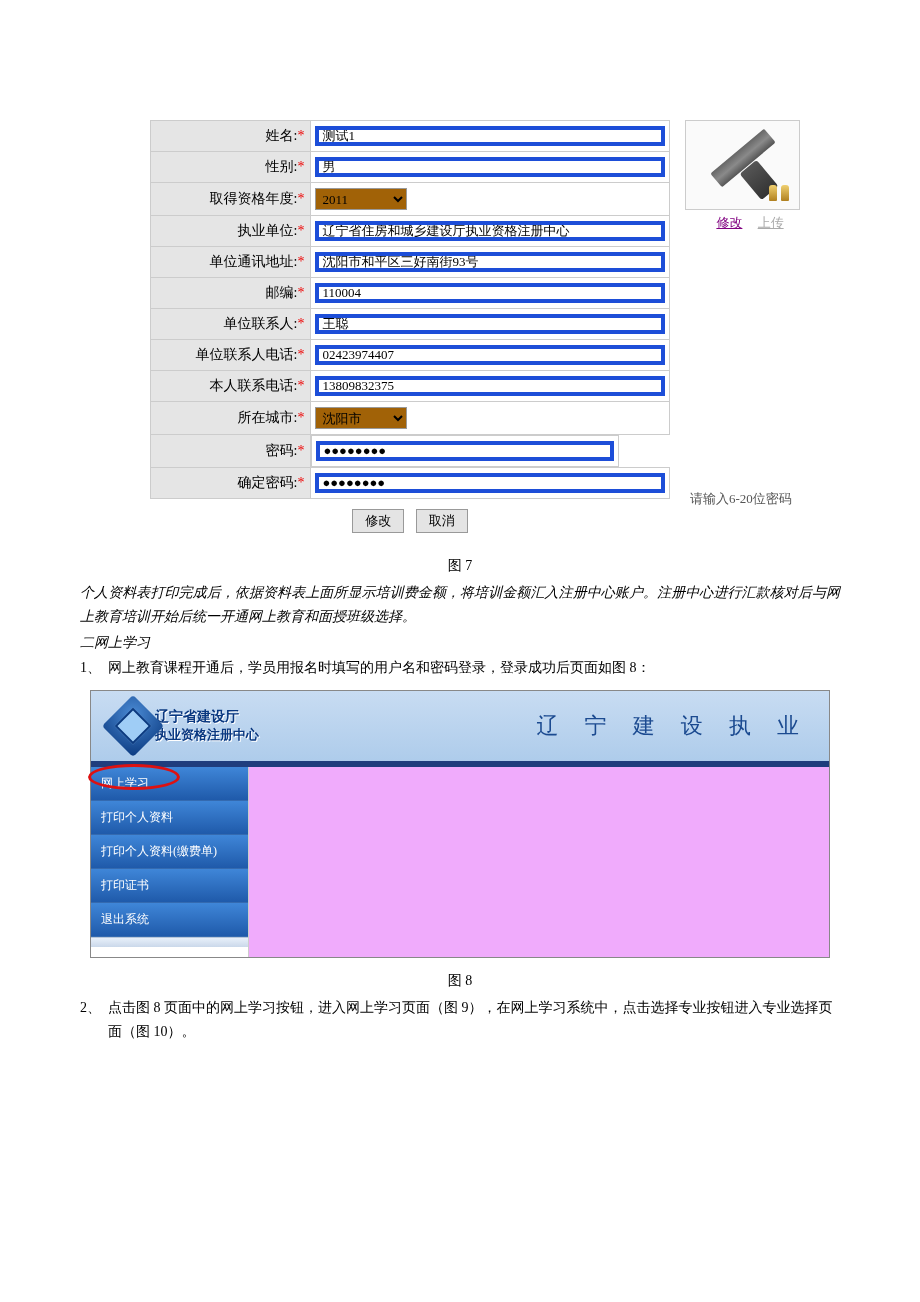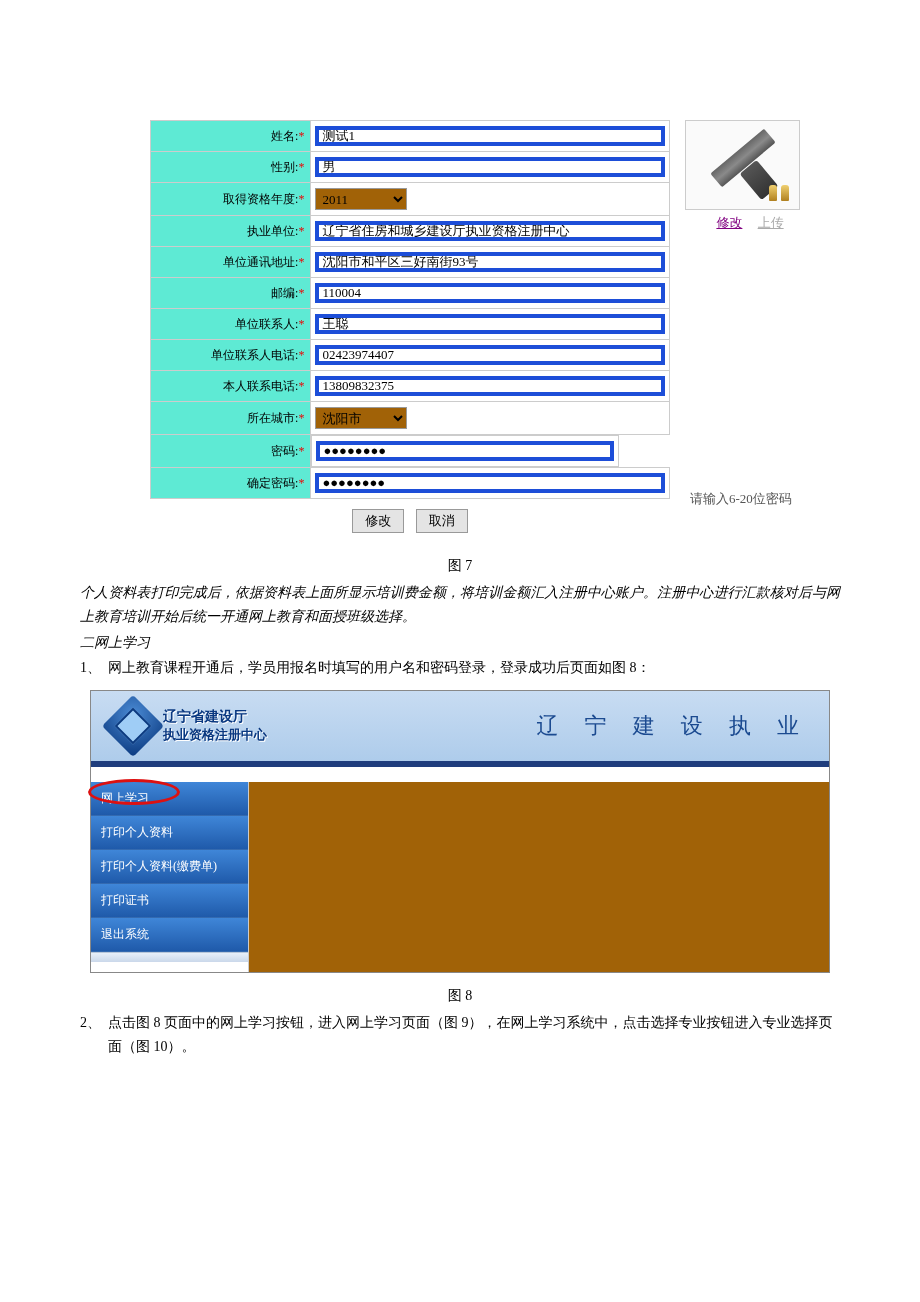--- a/index.html
+++ b/index.html
@@ -21,22 +21,22 @@
       margin-left: 70px;
     }
     .form-table td {
       border: 1px solid #ccc;
       padding: 5px 4px;
       vertical-align: middle;
     }
     .form-table .label-cell {
       width: 138px;
       text-align: right;
-      font-size: 12px;
-      background: #5eead4;
+      font-size: 14px;
+      background: #e5e5e5;
     }
     .form-table .input-cell {
       width: 308px;
       background: #fff;
     }
     .req { color: #e00; margin-right: 2px; }
     .text-input {
       width: 100%;
       border: 4px solid #1d4ed8;
       background: #fff;
@@ -135,21 +135,21 @@
     }
     .fig8-banner {
       height: 70px;
       background: linear-gradient(#c8dcf2,#aecceb);
       display: flex;
       align-items: center;
       justify-content: space-between;
       padding: 0 20px;
       overflow: hidden;
     }
-    .fig8-left-brand { display: flex; align-items: center; gap: 8px; }
+    .fig8-left-brand { display: flex; align-items: center; }
     .brand-logo {
       width: 44px; height: 44px;
       background: radial-gradient(circle at 30% 30%, #4a8ad4, #0b3a80);
       transform: rotate(45deg);
       border-radius: 4px;
       display:flex;align-items:center;justify-content:center;
     }
     .brand-logo-inner {
       width: 26px; height: 26px; background: #9fcdf6;
       border: 2px solid #0b3a80;
@@ -165,21 +165,21 @@
       text-shadow: 1px 1px 0 #fff;
     }
     .fig8-right-title {
       color: #1b4a90;
       font-family: "SimHei","Microsoft YaHei",sans-serif;
       font-size: 22px;
       letter-spacing: 10px;
       white-space: nowrap;
     }
     .fig8-divider { height: 6px; background: #1f3d7d; }
-    .fig8-body { display: flex; background: #a16207; min-height: 190px; margin-top: 15px; }
+    .fig8-body { display: flex; background: #f0abfc; min-height: 190px; }
     .fig8-sidebar {
       width: 158px;
       background: #fff;
       border-right: 1px solid #ccc;
       position: relative;
     }
     .sidebar-item {
       background: linear-gradient(#3f86d8,#1f5aaa);
       color: #fff;
       font-size: 12px;

